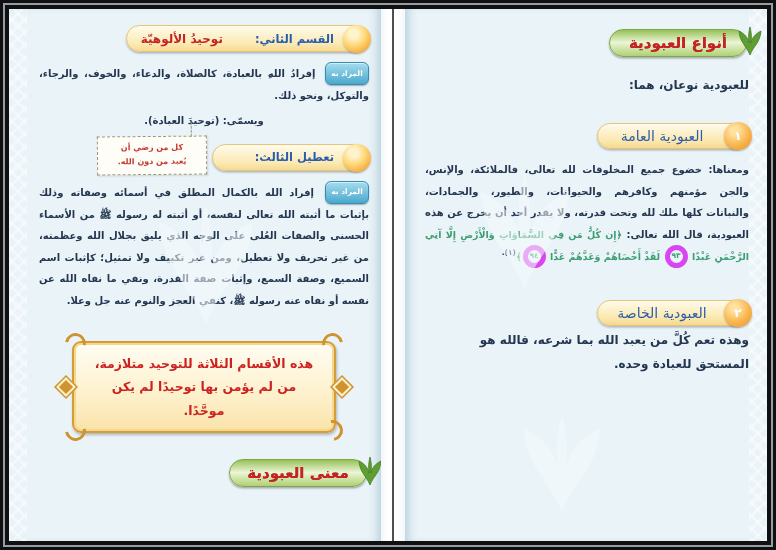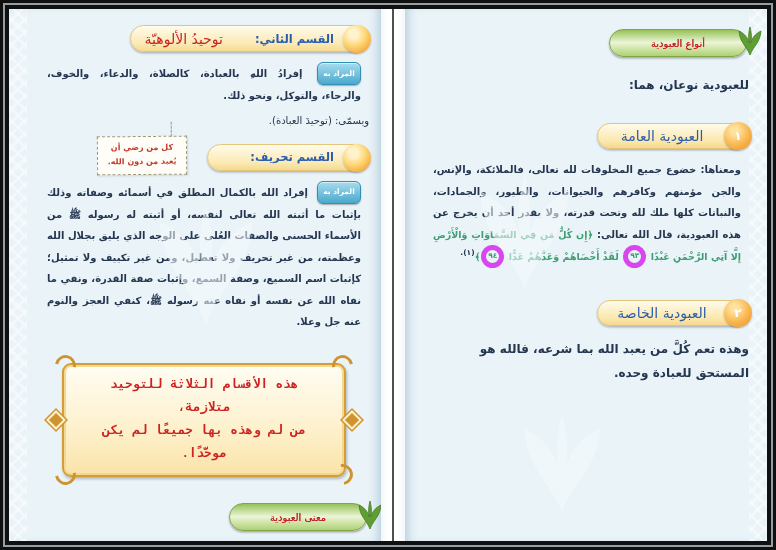--- a/index.html
+++ b/index.html
@@ -26,73 +26,73 @@
   .edge-right{right:0;}
 
   .wm{position:absolute;pointer-events:none;opacity:.55;}
 
   
   .gbanner{position:relative;width:fit-content;min-width:138px;height:28px;margin:20px 2px 0 auto;
     padding:0 16px;border-radius:14px;box-sizing:border-box;
     background:linear-gradient(180deg,#96c158 0%,#ecf5d6 48%,#aed173 100%);
     border:1px solid #7fa648;box-shadow:0 1.5px 2px rgba(0,0,0,.3);
     display:flex;align-items:center;justify-content:center;}
-  .gbanner .bt{color:#c32424;font-weight:normal;font-size:10px;white-space:nowrap;text-shadow:0 0 .4px #c32424;}
+  .gbanner .bt{color:#c32424;font-weight:bold;font-size:15px;white-space:nowrap;text-shadow:0 0 .4px #c32424;}
   .flower{position:absolute;right:-17px;top:-5px;}
 
   
   .qbanner{position:relative;width:fit-content;height:27px;margin:16px 0 0 auto;
     padding:0 34px 0 14px;border-radius:14px;box-sizing:border-box;
     background:linear-gradient(180deg,#fffbec 0%,#fbeab4 70%,#f5da92 100%);
     border:1px solid #e5c678;box-shadow:0 1.5px 2px rgba(0,0,0,.25);
     display:flex;align-items:center;gap:4px;white-space:nowrap;}
   .qbanner::after{content:"";position:absolute;right:-3px;top:-1px;width:28px;height:28px;border-radius:50%;
     background:radial-gradient(circle at 38% 32%,#fff3cd 0 18%,#ffd878 45%,#f3a93c 80%,#e8922a 100%);
     box-shadow:0 1px 2px rgba(0,0,0,.25);}
   .q-label{color:#2b5dad;font-weight:bold;font-size:11.5px;margin-left:28px;}
-  .q-title{color:#c32424;font-weight:normal;font-size:14px;}
+  .q-title{color:#c32424;font-weight:bold;font-size:12px;}
 
   
   .npill{position:relative;width:150px;height:26px;margin:26px 2px 0 auto;border-radius:13px;box-sizing:border-box;
     background:linear-gradient(180deg,#fffbec 0%,#fbe8ae 70%,#f6d88e 100%);
     border:1px solid #e5c678;box-shadow:0 1.5px 2px rgba(0,0,0,.25);
     display:flex;align-items:center;justify-content:center;padding-right:20px;}
   .npill-t{color:#2b5dad;font-weight:normal;font-size:14px;white-space:nowrap;}
   .num-ball{position:absolute;right:-6px;top:-2px;width:28px;height:28px;border-radius:50%;
     background:radial-gradient(circle at 38% 32%,#ffe2a0 0 14%,#f8b64e 55%,#ee8f1f 100%);
     box-shadow:0 1px 2px rgba(0,0,0,.3);
     display:flex;align-items:center;justify-content:center;color:#fff;font-weight:bold;font-size:12px;}
 
   
   .tag{display:inline-block;min-width:32px;padding:2.5px 5px;border-radius:6px;
     font-size:7.5px;font-weight:bold;color:#fff;text-align:center;vertical-align:middle;margin-left:4px;
     box-shadow:inset 0 1px 0 rgba(255,255,255,.55),0 1px 1.5px rgba(0,0,0,.3);}
   .tag-blue{background:linear-gradient(180deg,#a6dcee 0%,#4aa9cd 100%);border:1px solid #2f8fb5;}
   .tag-green{background:linear-gradient(180deg,#d3e5ab 0%,#8db353 100%);border:1px solid #6d9440;}
 
   
-  .para{margin:10px 8px 0;font-size:10px;font-weight:bold;color:#243650;line-height:2.15;text-align:justify;}
+  .para{margin:10px 0 0;font-size:10px;font-weight:bold;color:#243650;line-height:2.15;text-align:justify;}
   .line-r{margin:10px 0 0;font-size:12px;font-weight:bold;color:#243650;line-height:2;text-align:right;}
-  .line-c{margin:4px 0 0;font-size:10px;font-weight:normal;color:#243650;line-height:2;text-align:right;}
+  .line-c{margin:4px 0 0;font-size:10px;font-weight:bold;color:#243650;line-height:2;text-align:center;}
   .quran{color:#3e9e72;font-size:9.5px;}
   .aya{display:inline-flex;align-items:center;justify-content:center;width:13px;height:13px;
     border:5px solid #d946ef;border-radius:50%;font-size:7.5px;color:#3e9e72;vertical-align:middle;margin:0 1px;}
   .fn{font-size:7.5px;vertical-align:super;color:#243650;}
 
   
-  .margin-note{position:absolute;left:88px;top:127px;width:80px;padding:4px 4px;background:#fefdf8;
+  .margin-note{position:absolute;left:88px;top:127px;width:80px;padding:4px 14px;background:#fefdf8;
     border:1.5px dashed #9a9a79;color:#c43b2e;font-size:8px;font-weight:bold;text-align:center;
     line-height:1.8;transform:rotate(-.5deg);box-shadow:1px 1px 2px rgba(0,0,0,.12);}
   .margin-note::before{content:"";position:absolute;top:-15px;right:14px;height:15px;border-right:1.5px dashed #9a9a79;}
 
   
-  .treasure{position:relative;width:284px;margin:30px auto 0;padding:9px 20px;box-sizing:border-box;
+  .treasure{position:relative;width:264px;margin:30px auto 0;padding:9px 20px;box-sizing:border-box;
     background:linear-gradient(180deg,#fffdf3 0%,#fdf0cb 60%,#fae3a8 100%);
     border:2px solid #d69c35;border-radius:9px;
-    box-shadow:0 0 0 2px #f3d892 inset,1px 2px 3px rgba(0,0,0,.25);font-family:Liberation Mono, monospace;}
+    box-shadow:0 0 0 2px #f3d892 inset,1px 2px 3px rgba(0,0,0,.25);}
   .treasure-line{color:#cc2222;font-weight:bold;font-size:12.5px;text-align:center;line-height:1.85;}
   .curl{position:absolute;width:15px;height:15px;border:3px solid #cf9330;border-radius:50%;
     border-right-color:transparent;border-bottom-color:transparent;}
   .curl.tl{top:-10px;right:-9px;transform:rotate(35deg);}
   .curl.tr{top:-10px;left:-9px;transform:rotate(55deg);}
   .curl.bl{bottom:-10px;right:-9px;transform:rotate(125deg);}
   .curl.br{bottom:-10px;left:-9px;transform:rotate(-145deg);}
   .orn-side{position:absolute;top:50%;width:10px;height:10px;margin-top:-5px;background:#cf9330;
     transform:rotate(45deg);box-shadow:0 0 0 2px #fdf0cb,0 0 0 3.5px #cf9330;}
   .orn-side.l{left:-13px;}
@@ -117,35 +117,35 @@
      </div>
 
      <p class="para"><span class="tag tag-blue">المراد به</span> <span>إفرادُ اللهِ بالعبادة، كالصلاة، والدعاء، والخوف، والرجاء، والتوكل، ونحو ذلك.</span></p>
 
 
      <p class="line-c">ويسمّى: (توحيدَ العبادة).</p>
 
      <div class="margin-note">كل من رضي أن يُعبد من دون الله.</div>
 
      <div class="qbanner" style="margin-top:13px">
-       <span class="q-label">القسم تحريف:</span>
+       <span class="q-label">تعطيل الثالث:</span>
      </div>
 
      <p class="para"><span class="tag tag-blue">المراد به</span> <span>إفراد الله بالكمال المطلق في أسمائه وصفاته وذلك بإثبات ما أثبته الله تعالى لنفسه، أو أثبته له رسوله ﷺ من الأسماء الحسنى والصفات العُلى على الوجه الذي يليق بجلال الله وعظمته، من غير تحريف ولا تعطيل، ومن غير تكييف ولا تمثيل؛ كإثبات اسم السميع، وصفة السمع، وإثبات صفة القدرة، ونفي ما نفاه الله عن نفسه أو نفاه عنه رسوله ﷺ، كنفي العجز والنوم عنه جل وعلا.</span></p>
 
 
      <div class="treasure">
        <span class="curl tl"></span>
        <span class="curl tr"></span>
        <span class="curl bl"></span>
        <span class="curl br"></span>
        <span class="orn-side l"></span>
        <span class="orn-side r"></span>
        <div class="treasure-line">هذه الأقسام الثلاثة للتوحيد متلازمة،</div>
-       <div class="treasure-line">من لم وهذه بها جميعًا لم يكن موحَّدًا.</div>
+       <div class="treasure-line">من لم يؤمن بها توحيدًا لم يكن موحَّدًا.</div>
      </div>
 
      <div class="gbanner" style="margin-top:26px">
        <svg class="flower" width="26" height="32" viewBox="0 0 26 30">
               <path d="M13 29 C9 19 3 17 2 5 C8 8 11 12 12 17 C11 10 12 5 13 1 C14 5 15 10 14 17 C15 12 18 8 24 5 C23 17 17 19 13 29Z" fill="#5f9e33" stroke="#477c26" stroke-width="0.8"></path>
             </svg>
        <span class="bt">معنى العبودية</span>
      </div>
 
    </section>
@@ -175,18 +175,18 @@
        <span class="npill-t">العبودية العامة</span>
      </div>
 
      <p class="para"><span>ومعناها: خضوع جميع المخلوقات لله تعالى، فالملائكة، والإنس، والجن مؤمنهم وكافرهم والحيوانات، والطيور، والجمادات، والنباتات كلها ملك لله وتحت قدرته، ولا يقدر أحد أن يخرج عن هذه العبودية، قال الله تعالى:</span> <span class="quran">﴿إِن كُلُّ مَن فِي السَّمَاوَاتِ وَالْأَرْضِ إِلَّا آتِي الرَّحْمَنِ عَبْدًا</span> <span class="aya">٩٣</span> <span class="quran">لَقَدْ أَحْصَاهُمْ وَعَدَّهُمْ عَدًّا</span> <span class="aya">٩٤</span><span class="quran">﴾</span><span class="fn">(١).</span></p>
 
      <div class="npill" style="margin-top:32px">
        <span class="num-ball">٢</span>
        <span class="npill-t">العبودية الخاصة</span>
      </div>
 
-     <p class="line-r" style="margin-top:11px">وهذه تعم كُلَّ من يعبد الله بما شرعه، فالله هو المستحق للعبادة وحده.</p>
+     <p class="line-r" style="margin-top:2px">وهذه تعم كُلَّ من يعبد الله بما شرعه، فالله هو المستحق للعبادة وحده.</p>
    </section>
 
   </div>
  </div>
 </div>
 
 </body></html>

